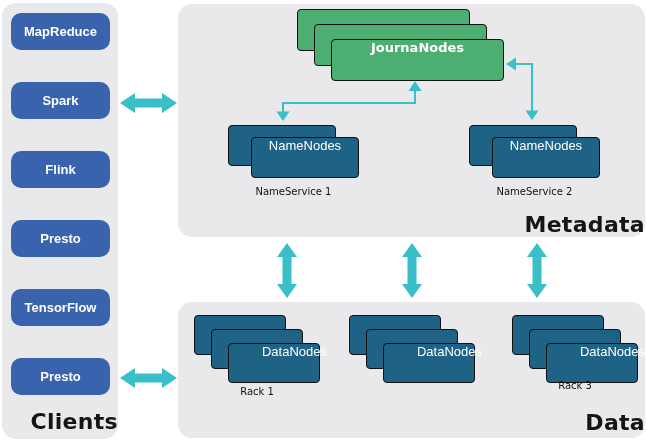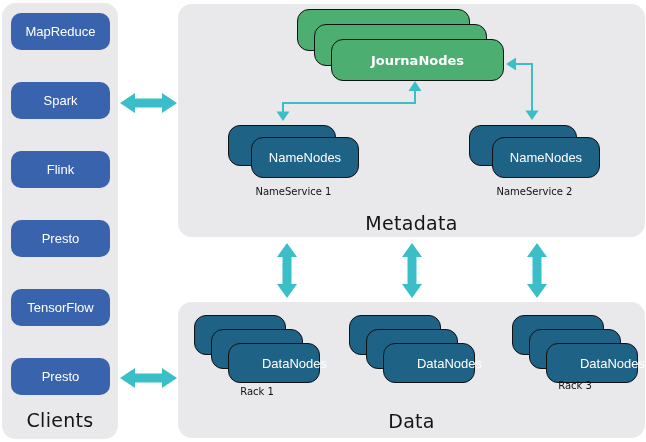--- a/index.html
+++ b/index.html
@@ -1,44 +1,44 @@
 <!DOCTYPE html>
 <html style="--panel-bg: #E9E9EC; --client-blue: #3A63AE; --node-teal: #1E6286; --journal-green: #4CAE71; --arrow-teal: #3ABFC8; --node-border: #111111;"><head>
 <meta charset="utf-8">
 <style>
   html,body { margin:0; padding:0; background:#ffffff; }
   .stage {
     position:relative; width:646px; height:442px; background:#ffffff;
     font-family:"Liberation Sans", sans-serif; overflow:hidden;
   }
   .panel {
-    position:absolute; background:var(--panel-bg,#E9E9EC); border-radius:14px;
+    position:absolute; background:var(--panel-bg,#E9E9EC); border-radius:14px;font-weight:bold;
   }
   .panel-clients  { left:2px;   top:3px;   width:116px; height:436px; }
   .panel-metadata { left:178px; top:4px;   width:467px; height:233px; }
   .panel-data     { left:178px; top:302px; width:467px; height:136px; }
 
   .client-btn {
     position:absolute; left:9px; width:99px; height:37px;
     background:var(--client-blue,#3A63AE); border-radius:10px;
     color:#ffffff; font-size:13px;
     display:flex; align-items:center; justify-content:center;
   }
 
   .sec-title {
-    position:absolute; width:100%; text-align:center;
-    font-family:"DejaVu Sans", sans-serif; font-size:19px; color:#151515;
+    position:absolute; width:100%; text-align:right;
+    font-family:"DejaVu Sans", sans-serif; font-size:22px; color:#151515;
     letter-spacing:0.3px;
   }
 
   .stack { position:absolute; }
   .node {
     position:absolute; box-sizing:border-box;
-    border:1.6px solid var(--node-border,#111111); border-radius:12px;
-    display:flex; align-items:center; justify-content:center;
+    border:1.6px solid var(--node-border,#111111); border-radius:4px;
+    display:flex; align-items:flex-start; justify-content:center;
     color:#ffffff; font-size:13px;
   }
   .node-green { width:173px; height:42px; background:var(--journal-green,#4CAE71); }
   .node-ns    { width:108px; height:41px; background:var(--node-teal,#1E6286); }
   .node-rack  { width:92px;  height:40px; background:var(--node-teal,#1E6286);padding-left:41px; }
   .journal-text { font-family:"DejaVu Sans", sans-serif; font-weight:bold; font-size:13px; }
 
   .caption {
     position:absolute; text-align:center;
     font-family:"DejaVu Sans", sans-serif; font-size:10px; color:#111111;

